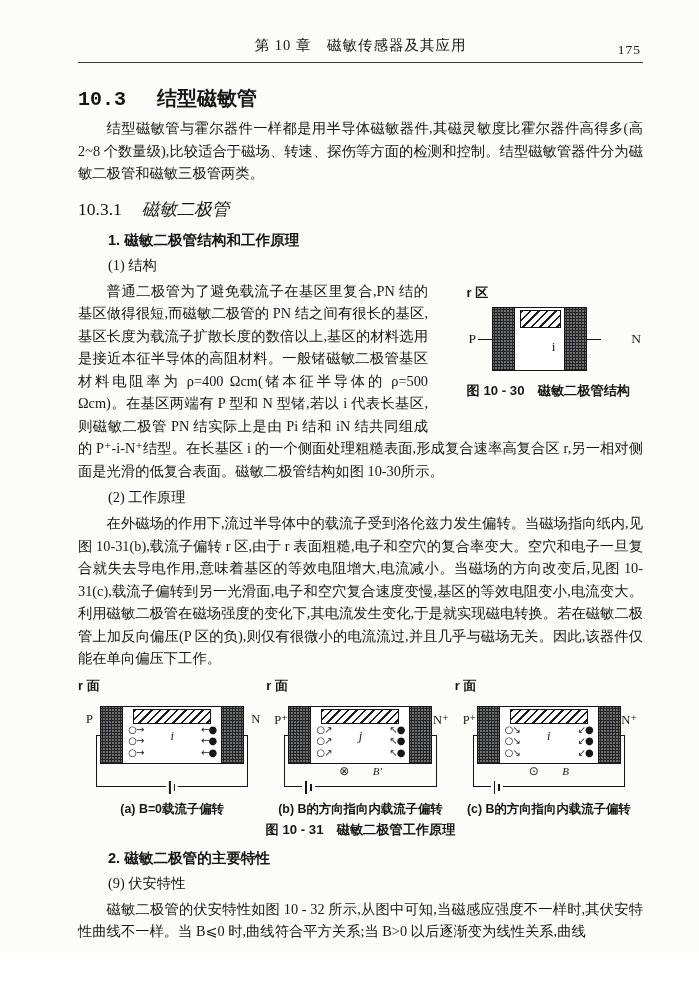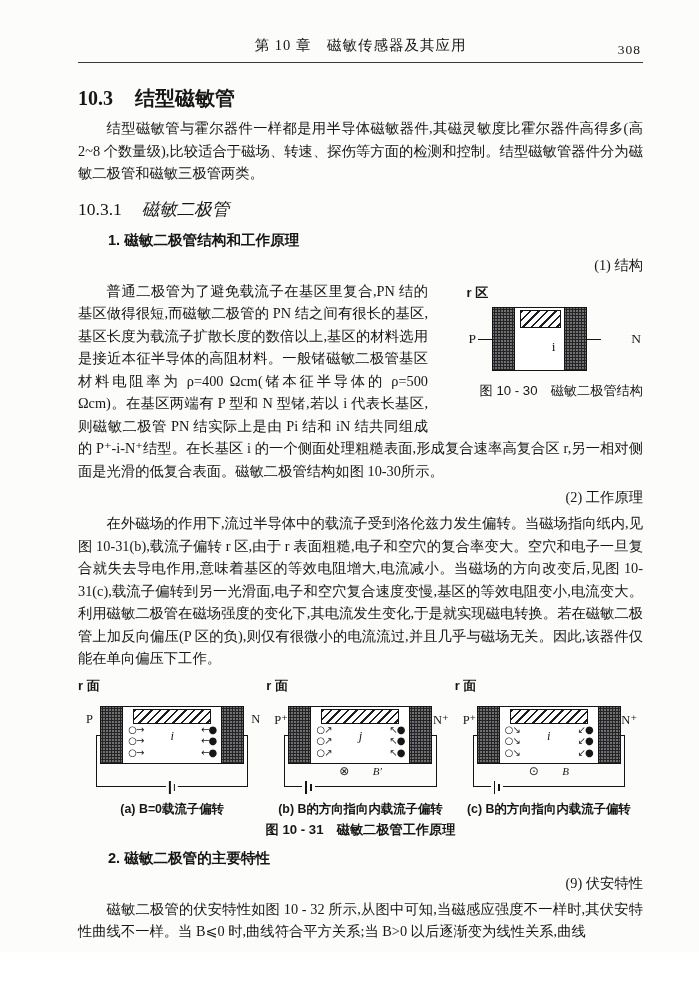--- a/index.html
+++ b/index.html
@@ -5,45 +5,45 @@
   html,body{margin:0;padding:0;}
   .page{position:relative;width:699px;height:952px;background:#fcfcfa;color:#161616;
         font-family:"Liberation Serif","DejaVu Serif",serif;overflow:hidden;}
   .inner{position:relative;padding:0 56px 0 78px;}
   
   .header{position:relative;padding-top:36px;text-align:center;font-size:14.5px;letter-spacing:1px;}
   .pagenum{position:absolute;right:2px;top:42px;font-size:13.5px;letter-spacing:1px;}
   .rule{border-bottom:1.6px solid #3a3a3a;margin-top:7px;}
   
   .h1{margin:22px 0 0 0;font-size:20px;font-weight:bold;font-family:"Liberation Sans","DejaVu Sans",sans-serif;}
-  .h1 .num{margin-right:22px;font-family:Liberation Serif, serif;}
+  .h1 .num{margin-right:31px;font-family:Liberation Mono, monospace;}
   .h2{margin:12px 0 0 0;font-size:17.5px;font-weight:normal;}
   .h2 .num{margin-right:20px;}
   .h2 .ttl{font-style:italic;font-weight:400;}
   .h3{margin:10px 0 0 30px;font-size:14.6px;font-weight:bold;font-family:"Liberation Sans","DejaVu Sans",sans-serif;}
-  .subhead{margin:6px 0 0 30px;font-size:14.3px;text-align:right;}
+  .subhead{margin:6px 0 0 30px;font-size:14.3px;}
   
   .para{margin:5px 0 0 0;font-size:14.3px;line-height:22.5px;text-align:justify;text-indent:2em;}
   
   .fig30{float:right;width:205px;margin:2px 0 4px 10px;padding-bottom:10px;}
   .rlabel{font-size:13px;font-weight:600;
           font-family:"Liberation Sans","DejaVu Sans",sans-serif;margin-bottom:3px;}
   .devrow{display:flex;align-items:center;justify-content:center;}
   .devrow .tl{font-size:13.5px;padding:0 2px;}
   .lead{width:20px;height:0;border-top:1.3px solid #141414;}
   .dev{position:relative;background:#fff;border:1px solid #141414;}
   .dev30{width:132px;height:62px;}
   .stipple{background-color:#6f6f6b;background-image:radial-gradient(circle,#23232a 1px,rgba(0,0,0,0) 1.15px);background-size:3px 3px;}
   .blockL{position:absolute;left:0;top:0;bottom:0;width:21px;border-right:1px solid #141414;}
   .blockR{position:absolute;right:0;top:0;bottom:0;width:21px;border-left:1px solid #141414;}
   .hatch{position:absolute;border:1px solid #141414;
          background:repeating-linear-gradient(135deg,#1d1d1d 0 1.6px,#ffffff 1.6px 6px);}
   .dev30 .hatch{top:2px;left:27px;right:25px;height:16px;}
   .ilabel30{position:absolute;left:0;right:0;top:28px;text-align:center;font-size:13.5px;}
-  .cap30{margin-top:9px;text-align:right;font-size:13.2px;font-weight:normal;
+  .cap30{margin-top:9px;text-align:left;font-size:13.2px;font-weight:bold;
          font-family:"Liberation Sans","DejaVu Sans",sans-serif;}
   
   .fig31row{display:flex;justify-content:space-between;margin-top:7px;clear:both;}
   .subfig{width:208px;}
   .devwrap{position:relative;height:102px;}
   .loop{position:absolute;left:18px;right:18px;top:37px;bottom:13px;
         border:1.2px solid #141414;border-top:none;}
   .dev31{position:absolute;top:8px;left:50%;transform:translateX(-50%);width:142px;height:56px;z-index:1;}
   .dev31 .hatch{top:2px;left:32px;right:32px;height:13px;}
   .stubL{position:absolute;top:37px;left:18px;width:16px;border-top:1.2px solid #141414;}
@@ -71,21 +71,21 @@
          font-family:"Liberation Sans","DejaVu Sans",sans-serif;}
 </style>
 </head>
 <body>
 
 <div class="page">
   <div class="inner">
 
     <div class="header">
       <span>第 10 章　磁敏传感器及其应用</span>
-      <span class="pagenum">308</span>
+      <span class="pagenum">175</span>
       <div class="rule"></div>
     </div>
 
     <div class="h1">
       <span class="num">10.3</span><span>结型磁敏管</span>
     </div>
 
     <p class="para">结型磁敏管与霍尔器件一样都是用半导体磁敏器件,其磁灵敏度比霍尔器件高得多(高 2~8 个数量级),比较适合于磁场、转速、探伤等方面的检测和控制。结型磁敏管器件分为磁敏二极管和磁敏三极管两类。</p>
 
     <div class="h2">

